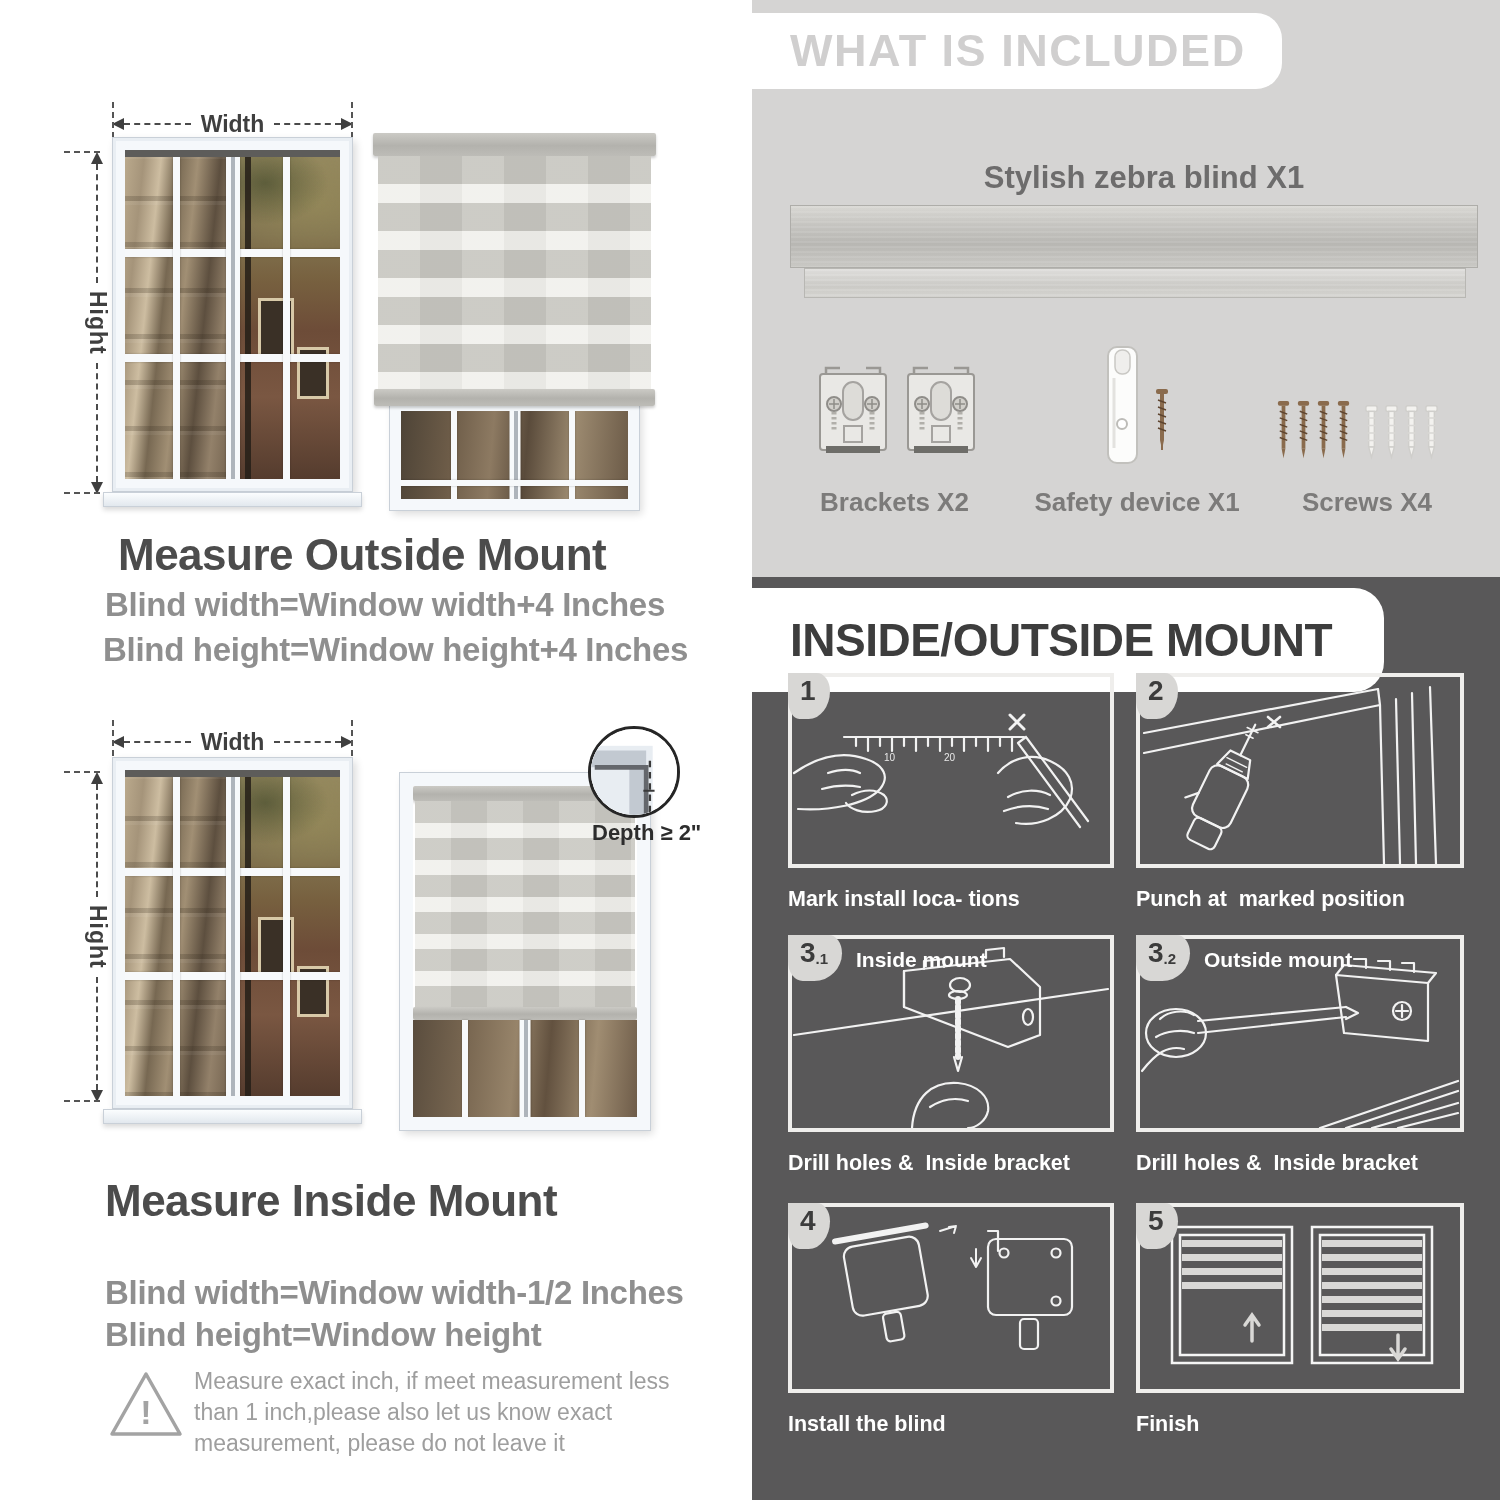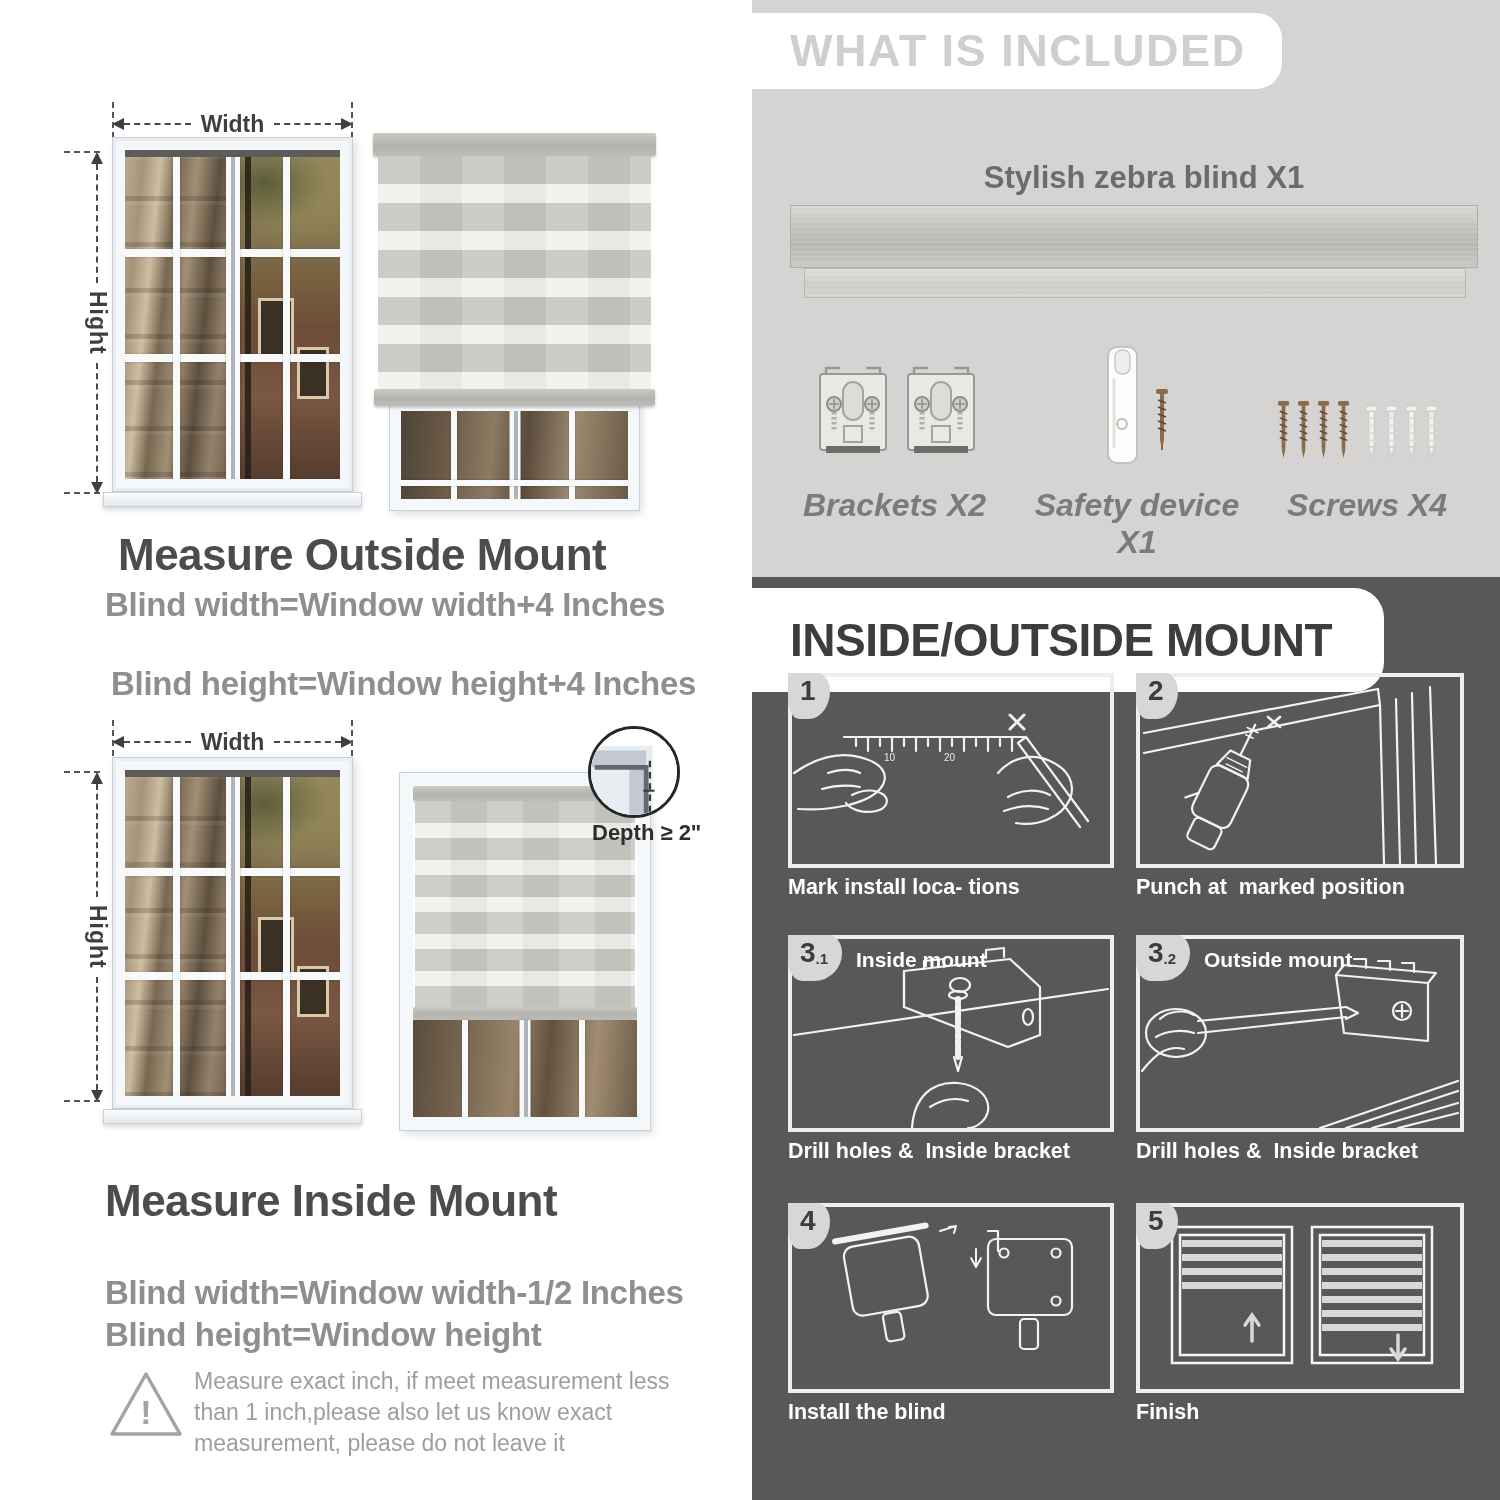--- a/index.html
+++ b/index.html
@@ -94,36 +94,36 @@
   .headrail{position:absolute;left:38px;top:205px;width:688px;height:63px;border:1px solid #aeada9;
             box-sizing:border-box;
             background:
               repeating-linear-gradient(180deg,rgba(255,255,255,.09) 0 2px,transparent 2px 5px),
               linear-gradient(180deg,#d8d7d3 0%,#c6c5c1 30%,#b8b7b3 62%,#c9c8c4 100%);}
   .bottomrail{position:absolute;left:52px;top:268px;width:662px;height:30px;border:1px solid #b8b7b3;
             box-sizing:border-box;
             background:
               repeating-linear-gradient(180deg,rgba(255,255,255,.12) 0 2px,transparent 2px 5px),
               linear-gradient(180deg,#dedddb 0%,#cbcac6 60%,#d4d3cf 100%);}
-  .c-label{position:absolute;top:487px;font-size:32px;font-weight:bold;color:#7c7b7a;text-align:center;font-style:italic;}
+  .c-label{position:absolute;top:487px;font-size:26px;font-weight:bold;color:#7c7b7a;text-align:center;}
 
   
   .right-bottom{position:absolute;left:752px;top:577px;width:748px;height:923px;background:#595859;}
   .pill-white-2{position:absolute;left:0;top:11px;width:632px;height:104px;background:#fff;
                 border-radius:0 30px 30px 0;color:#3d3d3d;font-size:46px;font-weight:bold;
                 line-height:104px;padding-left:38px;box-sizing:border-box;letter-spacing:-0.5px;}
   .step-block{position:absolute;}
   .step-frame{position:relative;border:4px solid #efeeec;box-sizing:content-box;}
   .badge{position:absolute;top:-4px;left:-4px;height:46px;background:#d8d7d5;
          border-radius:0 22px 85% 45% / 0 30px 100% 70%;color:#3c3c3c;font-weight:bold;
          display:flex;align-items:flex-start;padding:3px 14px 0 12px;box-sizing:border-box;z-index:3;}
   .badge-num{font-size:28px;line-height:30px;}
   .badge-sub{font-size:15px;line-height:15px;margin-top:13px;}
   .step-title{position:absolute;top:9px;left:64px;font-size:21px;font-weight:bold;color:#fff;z-index:3;}
-  .step-caption{margin-top:7px;font-size:21.5px;font-weight:bold;color:#fff;white-space:pre-wrap;}
+  .step-caption{margin-top:19px;font-size:21.5px;font-weight:bold;color:#fff;white-space:pre-wrap;}
   .step-art{position:absolute;inset:0;width:100%;height:100%;}
 </style>
 </head>
 <body>
 
 <div class="canvas">
 
   <section class="left-panel">
 
 
@@ -173,21 +173,21 @@
           <div class="mull mull-h" style="top:78%;height:6px;"></div>
         </div>
       </div>
       <div class="bar-gray" style="position:absolute;left:0;top:0;width:283px;height:23px;"></div>
       <div class="zebra" style="position:absolute;left:5px;top:23px;width:273px;height:233px;"></div>
       <div class="bar-gray" style="position:absolute;left:1px;top:256px;width:281px;height:17px;"></div>
     </div>
 
     <h2 class="title" style="left:118px;top:530px;">Measure Outside Mount</h2>
     <p class="formula" style="left:105px;top:586px;">Blind width=Window width+4 Inches</p>
-    <p class="formula" style="left:111px;top:631px;margin-top:34px;">Blind height=Window height+4 Inches</p>
+    <p class="formula" style="left:103px;top:631px;">Blind height=Window height+4 Inches</p>
 
     <div class="harrow" style="left:112px;top:730px;width:241px;">
       <span class="tri tri-l"></span>
       <span class="dash"></span>
       <span class="harrow-label">Width</span>
       <span class="dash"></span>
       <span class="tri tri-r"></span>
     </div>
     <div class="ext-v" style="left:112px;top:720px;"></div>
     <div class="ext-v" style="left:351px;top:720px;"></div>

